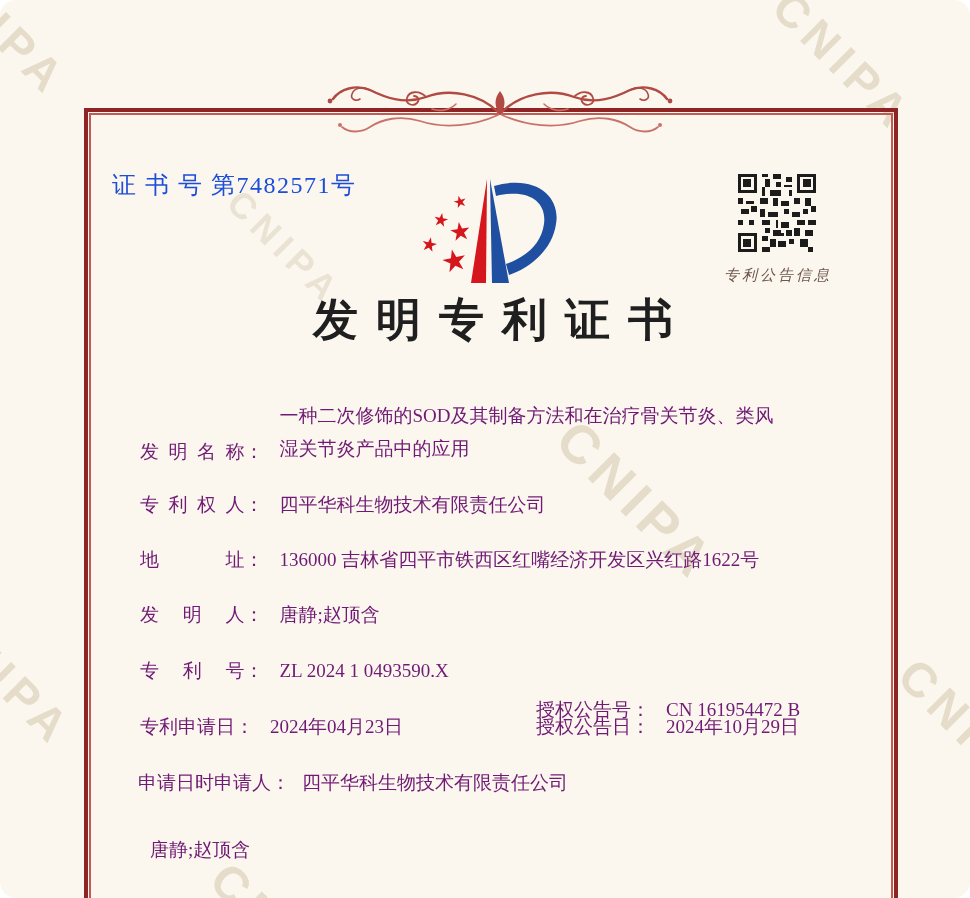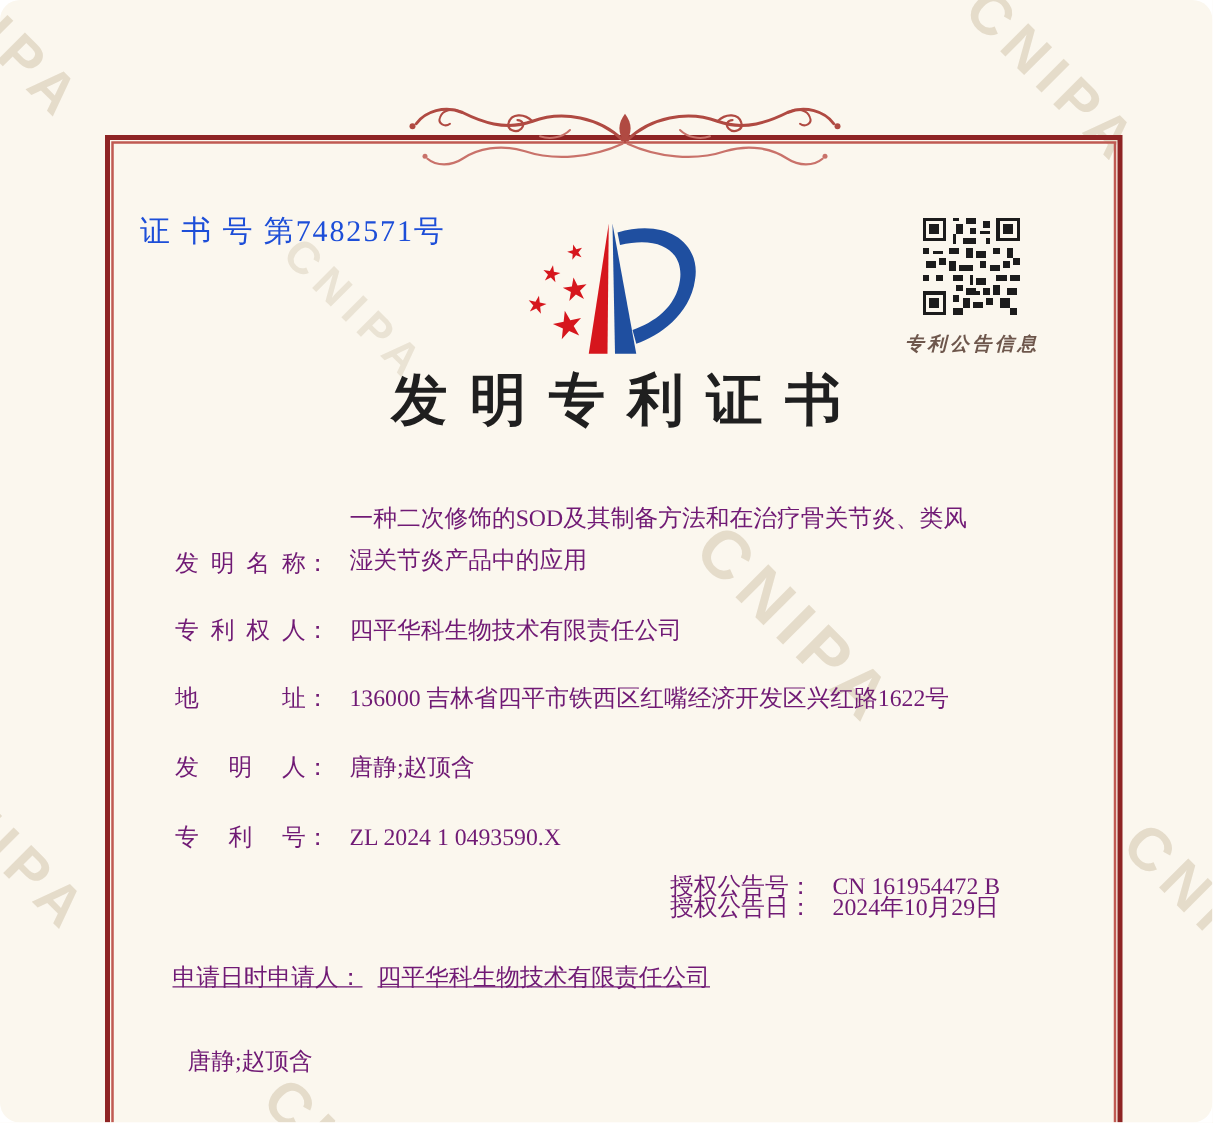--- a/index.html
+++ b/index.html
@@ -19,21 +19,21 @@
   .ornament{position:absolute;left:320px;top:84px;}
 
   .cert-no{position:absolute;left:112px;top:169px;font-size:24px;color:#1d4ed8;
            letter-spacing:1.5px;white-space:pre;}
 
   .logo{position:absolute;left:465px;top:172px;}
   .star{position:absolute;color:#d6161d;line-height:1;font-family:"DejaVu Sans",sans-serif;}
 
   .qr{position:absolute;left:738px;top:174px;}
   .qr-caption{position:absolute;left:700px;top:266px;width:156px;text-align:center;
-              font-size:15px;font-style:italic;letter-spacing:3px;color:#6e574c;font-weight:bold;}
+              font-size:15px;font-style:italic;letter-spacing:3px;color:#6e574c;font-weight:normal;}
 
   .title{position:absolute;left:0;right:0;top:290px;text-align:center;font-size:45px;
          font-weight:bold;color:#1f1f1f;letter-spacing:18px;padding-left:18px;margin-left:16px;}
 
   .row{position:absolute;display:flex;align-items:flex-end;font-size:19px;color:#701a75;line-height:1.45;}
   .row .lbl{white-space:pre;flex:none;}
   .row .val{margin-left:16px;white-space:pre-wrap;}
   .val-wrap{margin-left:16px;max-width:512px;line-height:1.75;}
 </style>
 </head>
@@ -169,26 +169,30 @@
 
     <div class="row" style="left:140px;top:657px;">
       <span class="lbl">专     利     号：</span>
       <span class="val">ZL 2024 1 0493590.X</span>
     </div>
     <div class="row" style="left:536px;top:657px;margin-top:39px;">
       <span class="lbl">授权公告号：</span>
       <span class="val">CN 161954472 B</span>
     </div>
 
+    <div class="row" style="left:140px;top:713px;">
+      <span class="lbl">专利申请日：</span>
+      <span class="val">2024年04月23日</span>
+    </div>
     <div class="row" style="left:536px;top:713px;">
       <span class="lbl">授权公告日：</span>
       <span class="val">2024年10月29日</span>
     </div>
 
-    <div class="row" style="left:138px;top:769px;text-decoration:underline;">
+    <div class="row" style="left:138px;top:769px;">
       <span class="lbl">申请日时申请人：</span>
       <span class="val" style="margin-left:12px;">四平华科生物技术有限责任公司</span>
     </div>
 
     <div class="row" style="left:138px;top:836px;">
       <span class="val" style="margin-left:12px;">唐静;赵顶含</span>
     </div>
 
   </div>
 </div>

